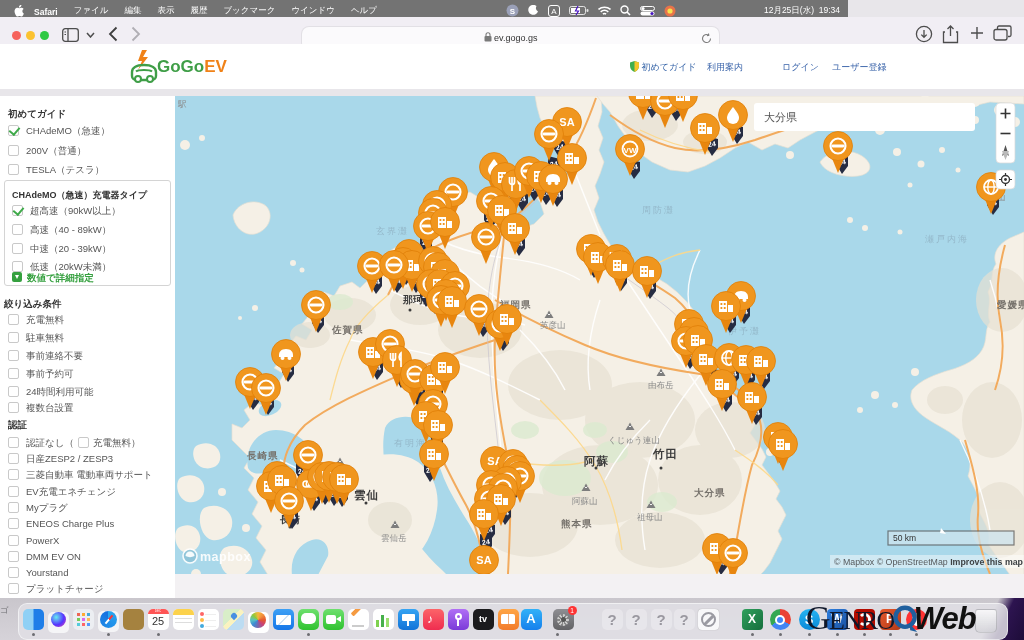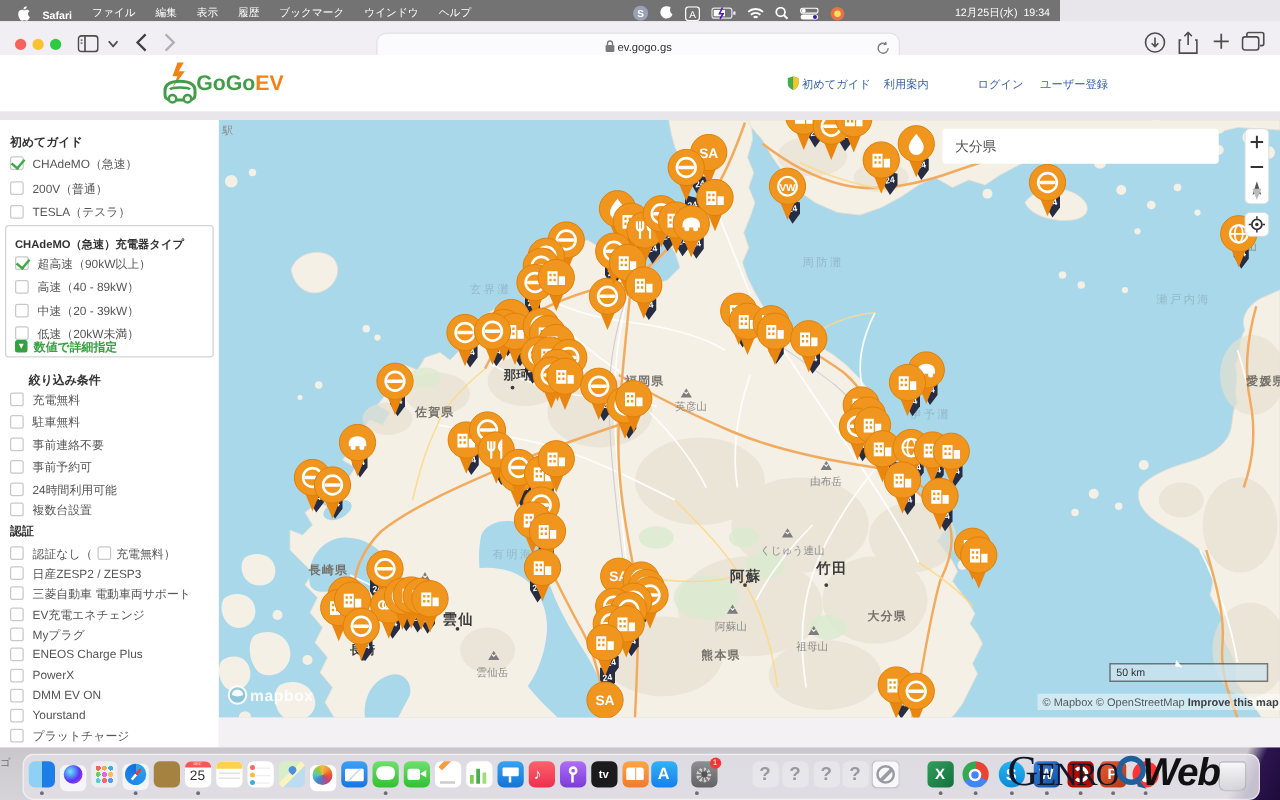--- a/index.html
+++ b/index.html
@@ -143,21 +143,21 @@
  <div class="row" style="top:49px"><span class="cb"></span>200V（普通）</div>
  <div class="row" style="top:68px"><span class="cb"></span>TESLA（テスラ）</div>
  <div class="grbox"></div>
  <div class="sb-h" style="position:absolute;left:12px;top:93px;font-size:9px">CHAdeMO（急速）充電器タイプ</div>
  <div class="row" style="top:109px;left:12px"><span class="cb on"></span>超高速（90kW以上）</div>
  <div class="row" style="top:128px;left:12px"><span class="cb"></span>高速（40 - 89kW）</div>
  <div class="row" style="top:147px;left:12px"><span class="cb"></span>中速（20 - 39kW）</div>
  <div class="row" style="top:165px;left:12px"><span class="cb"></span>低速（20kW未満）</div>
  <div class="row greenlink" style="top:176px;left:12px"><span class="gicon"></span>数値で詳細指定</div>
  <div style="position:absolute;left:0;top:196px;width:175px;border-top:-95px solid #e2e2e2"></div>
- <div class="sb-h" style="position:absolute;left:23px;top:202px">絞り込み条件</div>
+ <div class="sb-h" style="position:absolute;left:4px;top:202px">絞り込み条件</div>
  <div class="row" style="top:218px"><span class="cb"></span>充電無料</div>
  <div class="row" style="top:236px"><span class="cb"></span>駐車無料</div>
  <div class="row" style="top:254px"><span class="cb"></span>事前連絡不要</div>
  <div class="row" style="top:272px"><span class="cb"></span>事前予約可</div>
  <div class="row" style="top:290px"><span class="cb"></span>24時間利用可能</div>
  <div class="row" style="top:306px"><span class="cb"></span>複数台設置</div>
  <div class="sb-h" style="position:absolute;left:8px;top:323px">認証</div>
  <div class="row" style="top:341px"><span class="cb"></span>認証なし（<span class="cb" style="margin:0 4px"></span>充電無料）</div>
  <div class="row" style="top:357px"><span class="cb"></span>日産ZESP2 / ZESP3</div>
  <div class="row" style="top:373px"><span class="cb"></span>三菱自動車 電動車両サポート</div>

